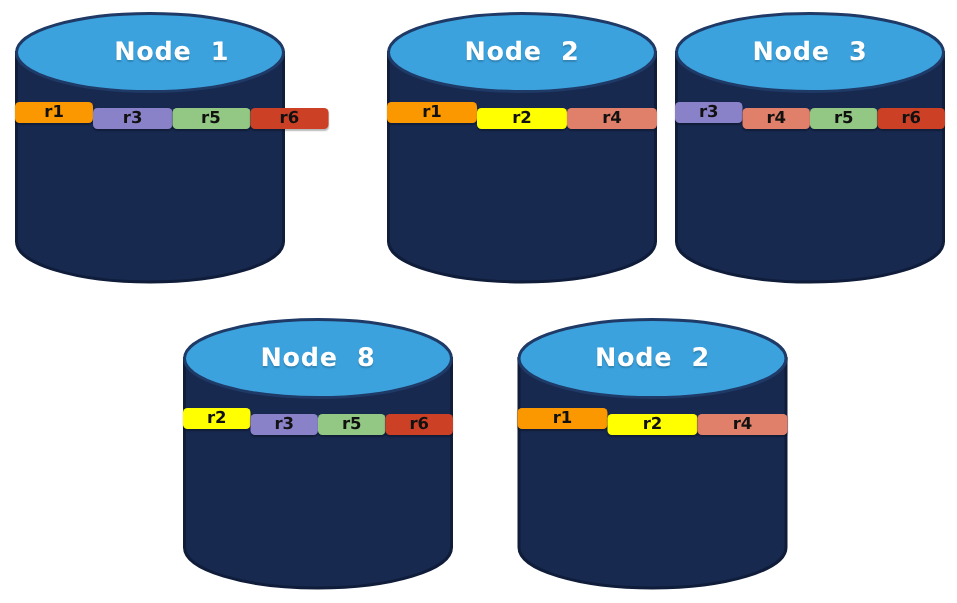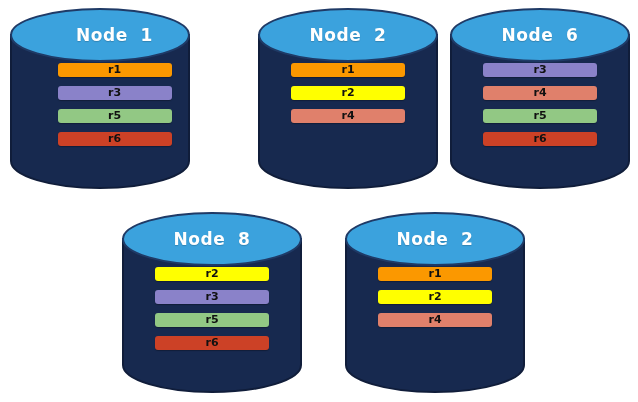--- a/index.html
+++ b/index.html
@@ -40,21 +40,21 @@
     letter-spacing: 0.5px;
     white-space: pre;
     text-shadow: 0 1px 1px rgba(0,0,0,0.18);
     pointer-events: none;
   }
   .records {
     position: absolute;
     left: 0;
     width: 100%;
     display: flex;
-    flex-direction: column;
+    flex-direction: row;
     align-items: center;
   }
   .record {
     position: relative;
     border-radius: 3px;
     height: 14px;
     line-height: 14px;
     text-align: center;
     font-size: 11px;
     font-weight: bold;
@@ -92,21 +92,21 @@
         <div class="record" style="background: rgb(251, 152, 0); width: 114px;">r1</div>
         <div class="record" style="background: rgb(255, 255, 0); width: 114px;">r2</div>
         <div class="record" style="background: rgb(224, 128, 107); width: 114px;">r4</div>
       </div>
     </div>
     <div class="node" style="left: 450px; top: 8px; width: 180px; height: 180px;">
       <svg class="cyl-svg" width="180" height="180" viewBox="0 0 180 180">
         <path d="M 1,27 L 1,153 A 89,27 0 0 0 179,153 L 179,27 Z" fill="#17294f" stroke="#101d3a" stroke-width="2"></path>
         <ellipse cx="90" cy="27" rx="89" ry="26" fill="#3ba2dd" stroke="#1f3a66" stroke-width="2"></ellipse>
       </svg>
-      <div class="node-title" style="top: 17px;">Node  6</div>
+      <div class="node-title" style="top: 17px;">Node  3</div>
       <div class="records" style="top: 55px;">
         <div class="record" style="background: rgb(138, 130, 201); width: 114px;">r3</div>
         <div class="record" style="background: rgb(224, 128, 107); width: 114px;">r4</div>
         <div class="record" style="background: rgb(146, 200, 132); width: 114px;">r5</div>
         <div class="record" style="background: rgb(204, 65, 38); width: 114px;">r6</div>
       </div>
     </div>
     <div class="node" style="left: 122px; top: 212px; width: 180px; height: 180px;">
       <svg class="cyl-svg" width="180" height="180" viewBox="0 0 180 180">
         <path d="M 1,27 L 1,153 A 89,27 0 0 0 179,153 L 179,27 Z" fill="#17294f" stroke="#101d3a" stroke-width="2"></path>

